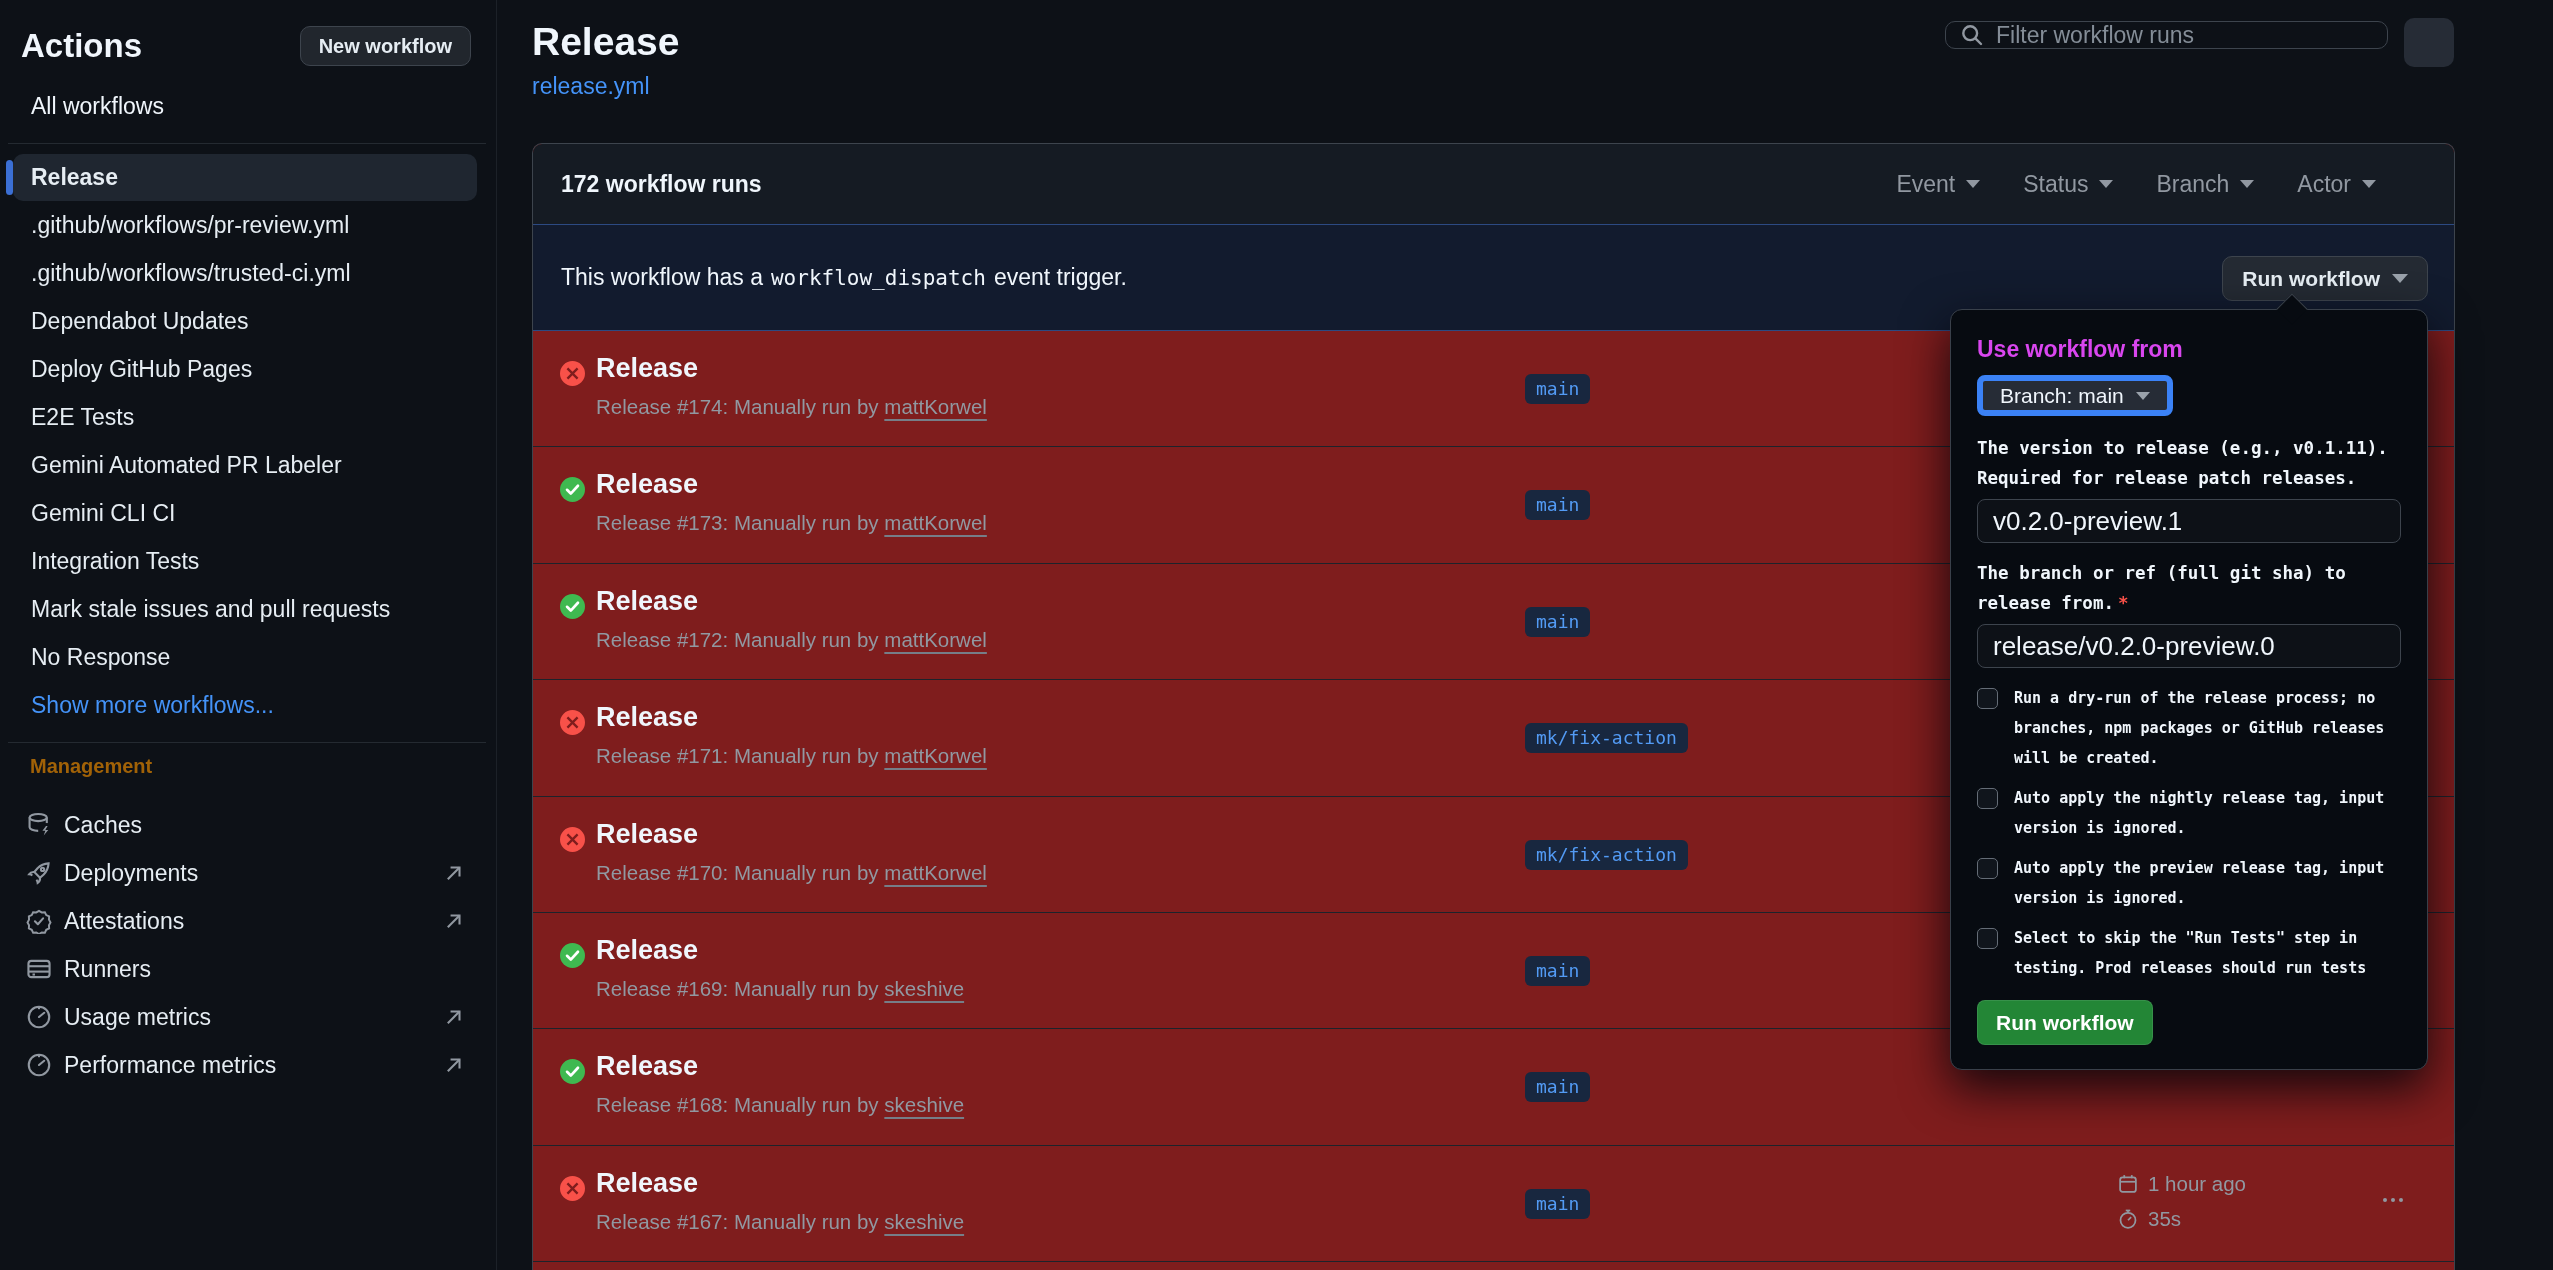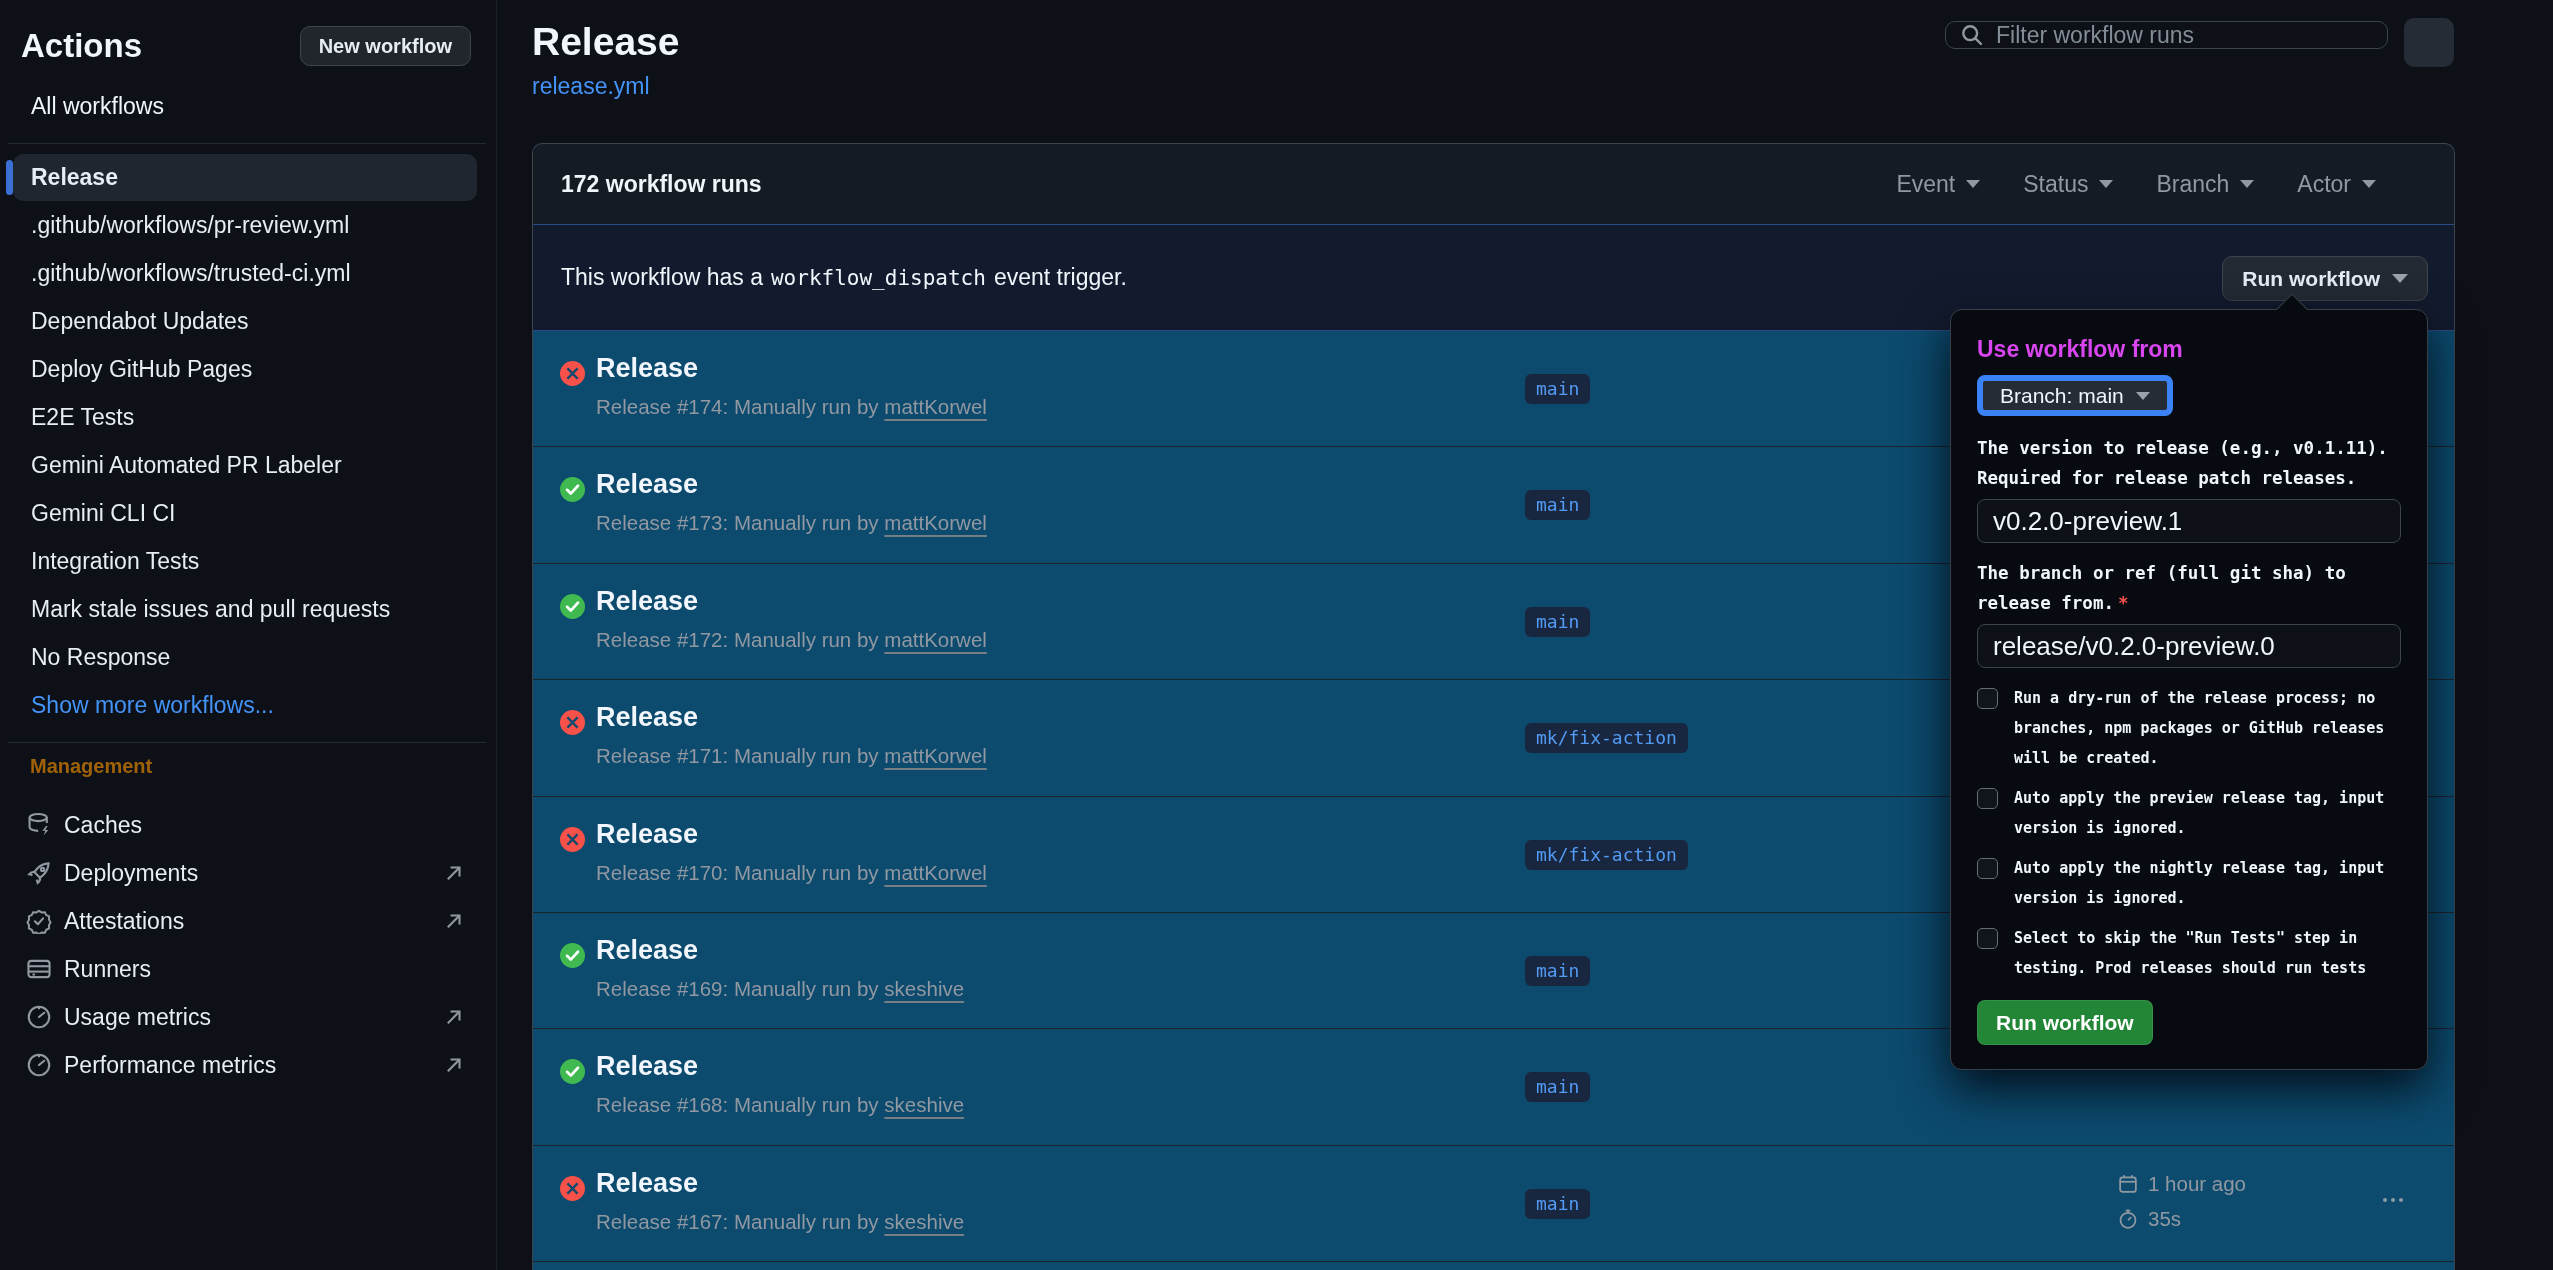--- a/index.html
+++ b/index.html
@@ -42,21 +42,21 @@
   .file-link { position:absolute; left:532px; top:73px; font-size:23px; color:#4493f8; }
   .search-box { position:absolute; left:1945px; top:21px; width:443px; height:28px; border:1px solid #3d444d; border-radius:10px; display:flex; align-items:center; background:#0d1117; }
   .search-icon { width:24px; height:24px; margin:0 12px 0 14px; color:#9198a1; flex:none; }
   .search-icon svg { width:100%; height:100%; display:block; }
   .search-input { flex:1; background:transparent; border:none; outline:none; color:#f0f6fc; font-size:23px; font-family:inherit; }
   .search-input::placeholder { color:#848d97; }
   .kebab-btn { position:absolute; left:2404px; top:18px; width:50px; height:49px; background:#262c36; border:none; border-radius:10px; cursor:pointer; }
   .dots { position:relative; width:5px; height:5px; border-radius:50%; background:#cfd6de; margin:0 auto; box-shadow:-9px 0 0 #cfd6de, 9px 0 0 #cfd6de; }
 
   
-  .runs-container { position:absolute; left:532px; top:143px; width:1923px; height:1127px; border:1px solid #3d444d; border-bottom:none; border-radius:10px 10px 0 0; background:#0c4a6e; overflow:hidden; }
+  .runs-container { position:absolute; left:532px; top:143px; width:1923px; height:1127px; border:1px solid #3d444d; border-bottom:none; border-radius:10px 10px 0 0; background:#7f1d1d; overflow:hidden; }
   .runs-header { height:80px; background:#151b23; display:flex; align-items:center; padding:0 0 0 28px; }
   .runs-count { font-size:23px; font-weight:700; color:#f0f6fc; }
   .runs-filters { margin-left:auto; margin-right:78px; display:flex; gap:43px; }
   .filter-btn { display:flex; align-items:center; gap:11px; background:none; border:none; cursor:pointer; font-size:23px; color:#9198a1; font-family:inherit; }
   .caret { width:0; height:0; border-left:8px solid transparent; border-right:8px solid transparent; border-top:9px solid currentColor; display:inline-block; }
   .caret.small { border-left-width:7px; border-right-width:7px; border-top-width:8px; }
 
   .dispatch-banner { position:relative; height:107px; background:#121b2e; border-top:1px solid #2c4a82; border-bottom:1px solid #2c4a82; display:flex; align-items:center; padding-left:28px; }
   .banner-text { font-size:23px; color:#f0f6fc; }
   .banner-code { font-family:"DejaVu Sans Mono",monospace; font-size:21px; margin:0 8px; }
@@ -423,25 +423,25 @@
   <input class="dlg-input" value="v0.2.0-preview.1" style="">
   <div class="dlg-desc"><span>The branch or ref (full git sha) to release from.</span><span class="req">*</span></div>
   <input class="dlg-input" value="release/v0.2.0-preview.0" style="">
   <div id="dlg-checks">
       <label class="dlg-check">
     <span class="checkbox"></span>
     <span class="check-label">Run a dry-run of the release process; no branches, npm packages or GitHub releases will be created.</span>
   </label>
       <label class="dlg-check">
     <span class="checkbox"></span>
-    <span class="check-label">Auto apply the preview release tag, input version is ignored.</span>
+    <span class="check-label">Auto apply the nightly release tag, input version is ignored.</span>
   </label>
       <label class="dlg-check">
     <span class="checkbox"></span>
-    <span class="check-label">Auto apply the nightly release tag, input version is ignored.</span>
+    <span class="check-label">Auto apply the preview release tag, input version is ignored.</span>
   </label>
       <label class="dlg-check">
     <span class="checkbox"></span>
     <span class="check-label">Select to skip the "Run Tests" step in testing. Prod releases should run tests</span>
   </label>
     </div>
   <button class="dlg-submit">Run workflow</button>
 </div>
 
 </body></html>

